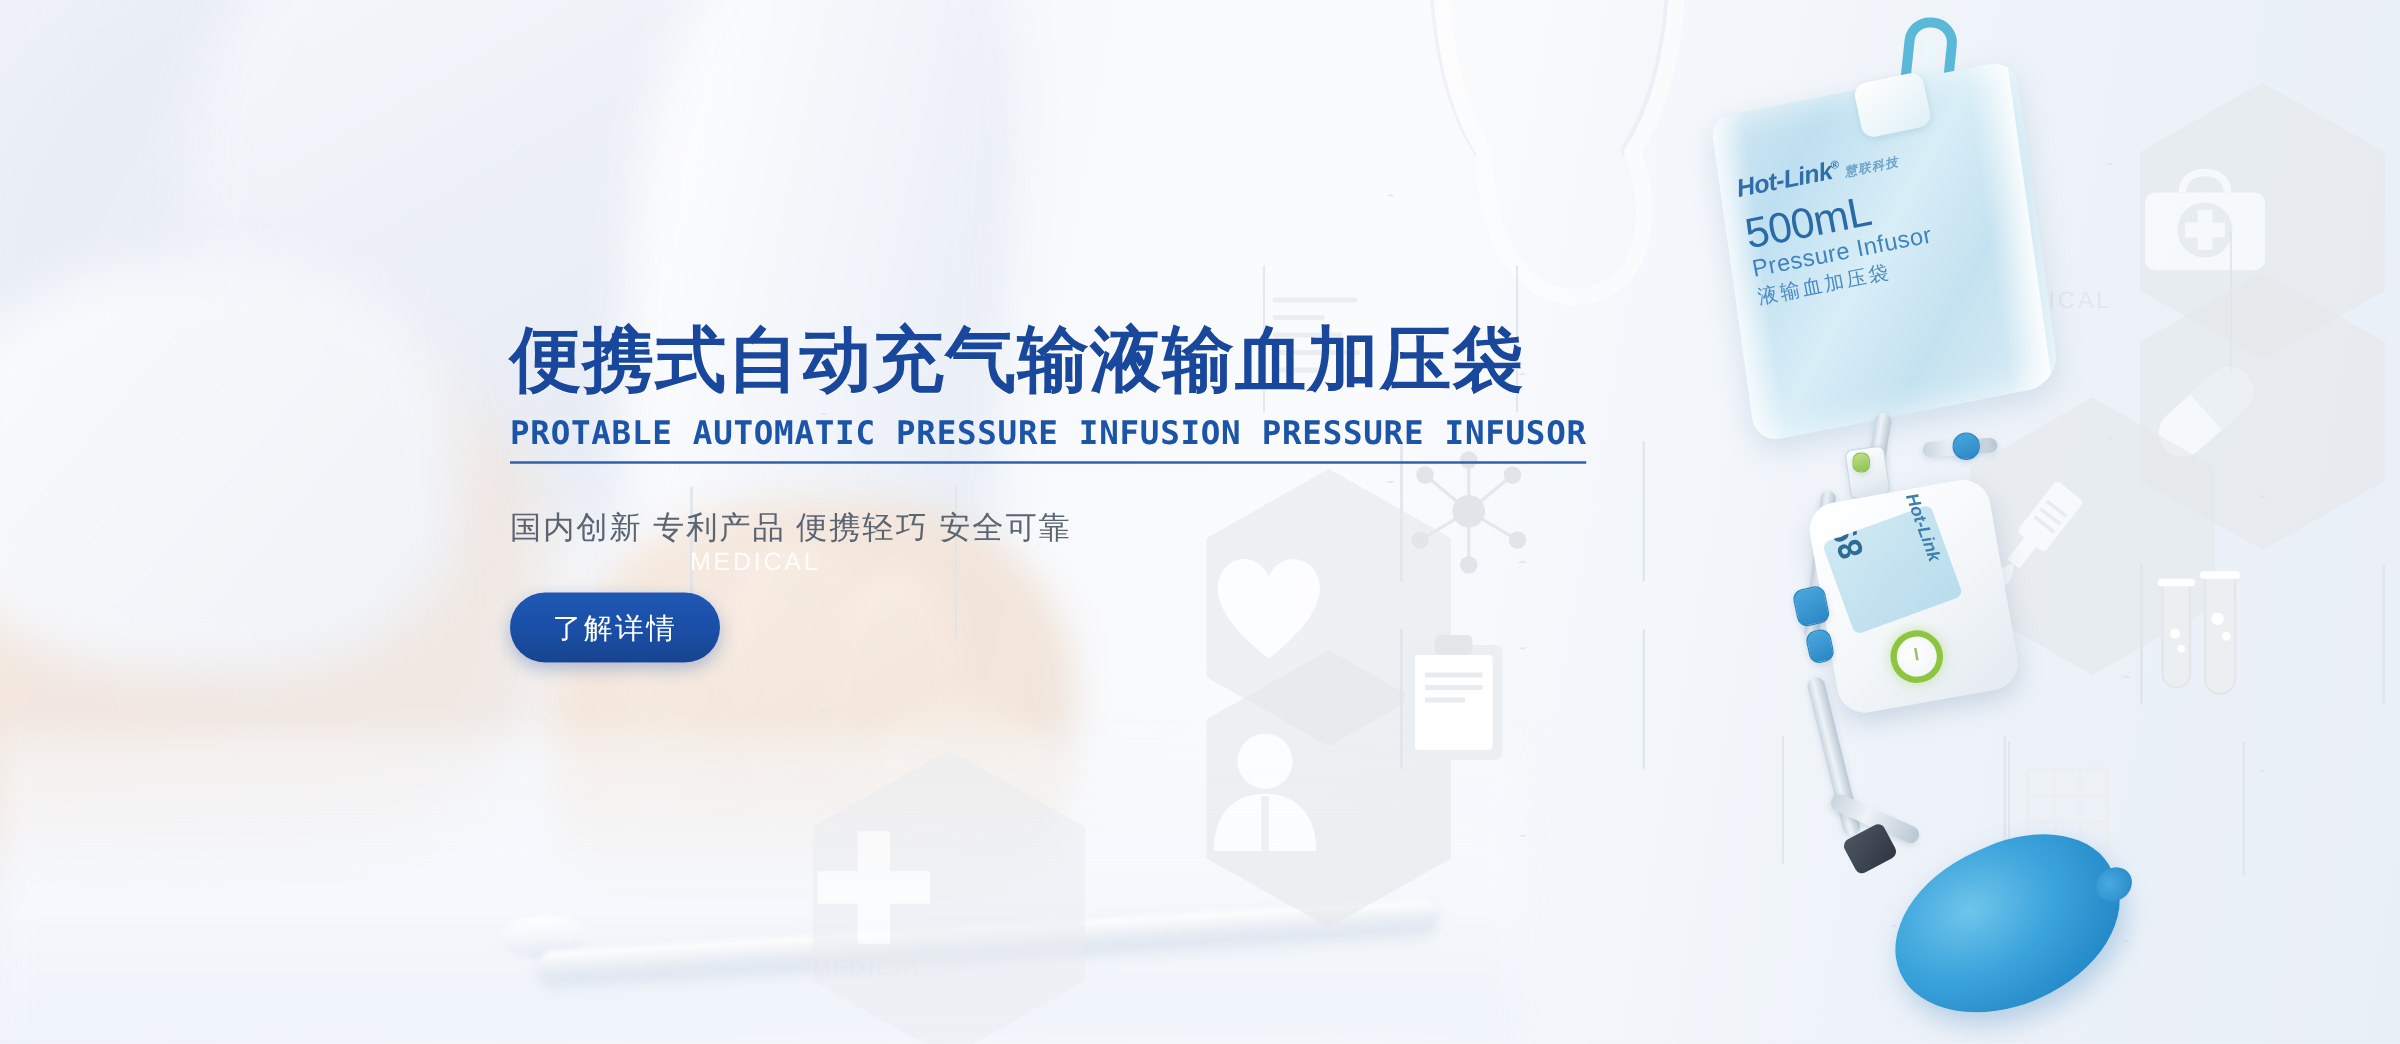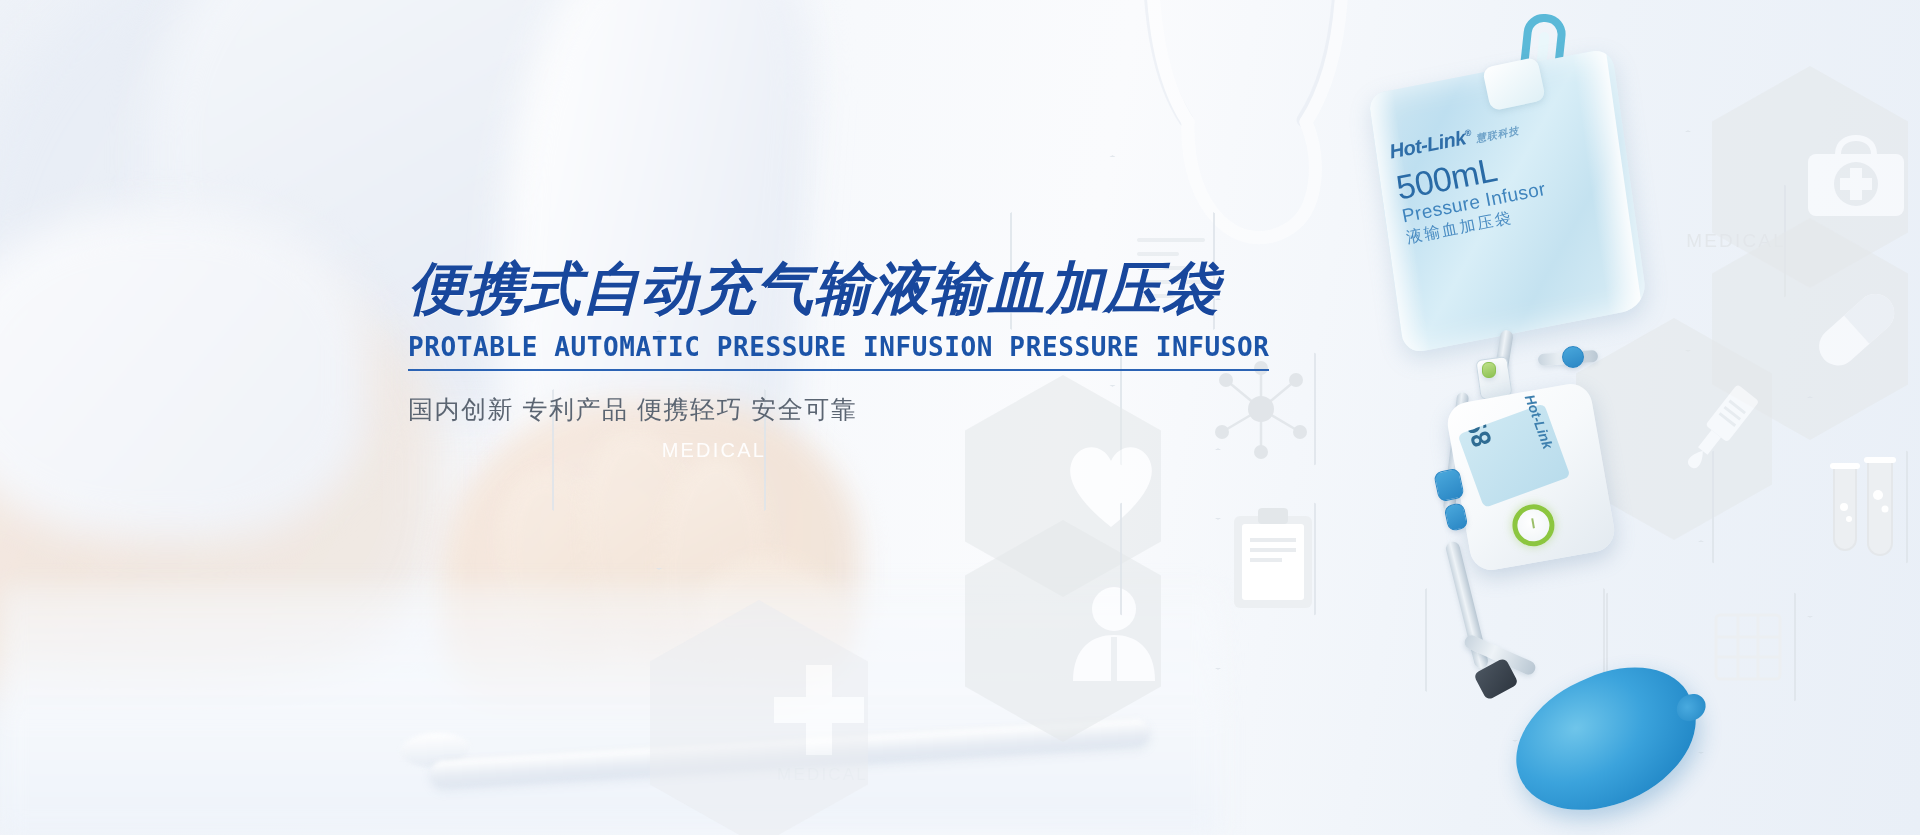--- a/index.html
+++ b/index.html
@@ -99,21 +99,21 @@
   
   .stetho { position:absolute; left:1090px; top:-40px; width:330px; height:300px; opacity:.5; }
   .stetho path { fill:none; stroke:#ffffff; stroke-width:13; stroke-linecap:round; }
   .stetho .shade { stroke:#e5eaf2; stroke-width:15; }
 
   
   .hex-layer { position:absolute; inset:0; }
   .hex {
     position:absolute;
     clip-path:polygon(50% 0%,100% 25%,100% 75%,50% 100%,0% 75%,0% 25%);
-    display:flex; align-items:flex-end; justify-content:center;
+    display:flex; align-items:flex-start; justify-content:center;
     flex-direction:column;
   }
   .hex.fill { background:#e4e7ea; opacity:.55; }
   .hex.fill.light { background:#e9ecef; opacity:.5; }
   .hex.outline { background:transparent; }
   .hex.outline::before {
     content:""; position:absolute; inset:0;
     clip-path:polygon(50% 0%,100% 25%,100% 75%,50% 100%,0% 75%,0% 25%);
     background:
       linear-gradient(#dfe4ea,#dfe4ea) padding-box;
@@ -130,35 +130,34 @@
   }
   .hex-word.grey { color:#e2e6ea; opacity:.9; }
 
   
   .copy { position:absolute; left:408px; top:258px; width:830px; }
   .title {
     font-size:57px; line-height:1.06; font-weight:700;
     color:#18479c; letter-spacing:1px;
     text-shadow:0 1px 0 rgba(255,255,255,.7);
     white-space:nowrap;
-    font-style:italic;
   }
   .subtitle {
     margin-top:14px;
     font-size:26px; font-weight:700; letter-spacing:.6px;
     color:#1c54a8;
     font-family:"DejaVu Sans Mono","Liberation Mono",monospace;
     border-bottom:2px solid #2b63b4;
     padding-bottom:7px;
     display:inline-block;
     white-space:nowrap;
     text-align:center;
   }
   .tagline {
-    margin-top:22px;
+    margin-top:34px;
     font-size:25px; letter-spacing:1.5px; color:#5b6572; font-weight:400;
     white-space:nowrap;
   }
   .cta {
     margin-top:36px;
     display:inline-flex; align-items:center; justify-content:center;
     width:168px; height:56px;
     border-radius:28px;
     background:linear-gradient(180deg,#1f58b4 0%,#1a4ea5 55%,#17448f 100%);
     color:#ffffff; font-size:23px; letter-spacing:2px;
@@ -449,20 +448,23 @@
       </svg>
     </div>
 
     <div class="hex outline" style="left:1425px; top:538px; width:180px; height:204px;"></div>
   </div>
 
   <div class="copy">
     <div class="title">便携式自动充气输液输血加压袋</div>
     <div class="subtitle">PROTABLE AUTOMATIC PRESSURE INFUSION PRESSURE INFUSOR</div>
     <div class="tagline">国内创新  专利产品  便携轻巧  安全可靠</div>
+    <div>
+      <button class="cta">了解详情</button>
+    </div>
   </div>
 
   <div class="product">
 
     <div class="bag-hanger"></div>
     <div class="bag"></div>
     <div class="bag-port"></div>
 
     <div class="bag-text">
       <div class="bag-brand">

